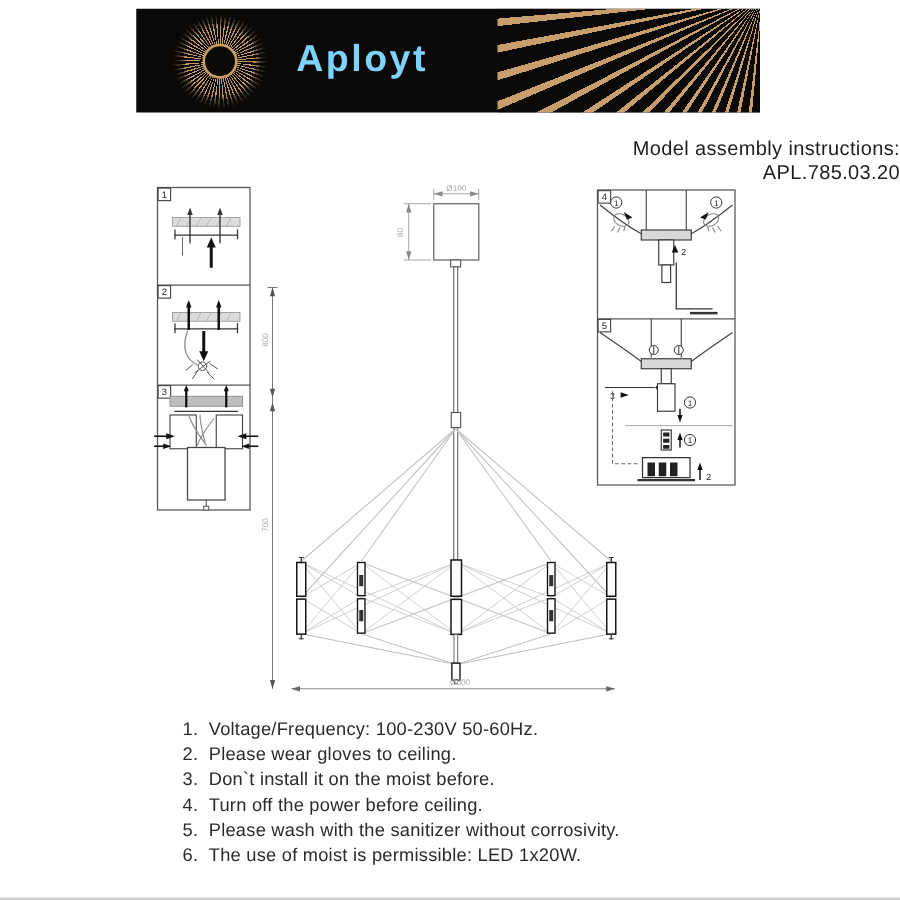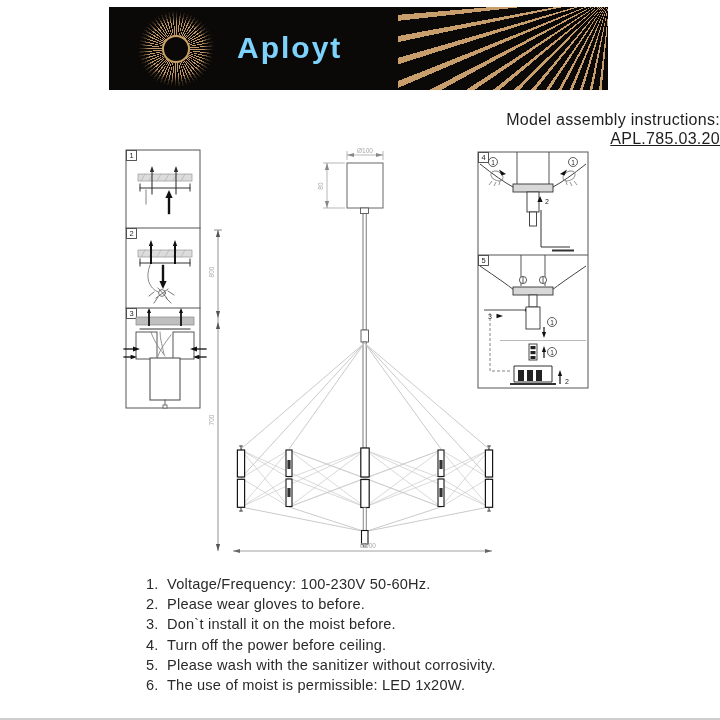--- a/index.html
+++ b/index.html
@@ -13,21 +13,21 @@
          mask:radial-gradient(circle,transparent 0 13px,#000 14px 27px,rgba(0,0,0,.35) 32px,transparent 38px);}
   .burst-core{position:absolute;left:53px;top:28px;width:28px;height:28px;border-radius:50%;
          background:#0b0907;border:2px solid #caa165;box-sizing:border-box;}
   .brand{position:absolute;left:128px;top:24px;color:#7dd3fc;font-size:30px;font-weight:700;
          letter-spacing:2px;}
   .rays{position:absolute;right:0;top:0;width:210px;height:83px;
         background:repeating-conic-gradient(from 118deg at 101% -12%, #c79e6c 0deg 1.6deg,#0b0907 1.6deg 5.6deg);}
   
   .titleblock{position:absolute;left:0;top:96px;width:720px;text-align:right;color:#1e1e1e;margin-top:14px;}
   .titleblock .t1{font-size:16px;font-weight:500;letter-spacing:.3px;line-height:19px;}
-  .titleblock .t2{font-size:16px;font-weight:500;letter-spacing:.3px;line-height:19px;text-decoration:underline;}
+  .titleblock .t2{font-size:16px;font-weight:500;letter-spacing:.3px;line-height:19px;}
   
   .draw{position:absolute;left:0;top:0;width:720px;height:720px;}
   
   .instructions{position:absolute;left:146px;top:574px;width:470px;color:#2a2a2a;}
   .instructions .row{display:flex;line-height:20.2px;font-size:14.6px;letter-spacing:.2px;}
   .instructions .num{width:21px;flex:none;}
   .instructions .txt{flex:1;}
   .bottom-strip{position:absolute;left:0;bottom:0;width:720px;height:2px;background:#cfcfcf;}
 </style>
 </head>
@@ -375,21 +375,21 @@
     </g>
   </svg>
 
   <div class="instructions">
     <div class="row">
       <span class="num">1.</span>
       <span class="txt">Voltage/Frequency: 100-230V 50-60Hz.</span>
     </div>
     <div class="row">
       <span class="num">2.</span>
-      <span class="txt">Please wear gloves to before.</span>
+      <span class="txt">Please wear gloves to ceiling.</span>
     </div>
     <div class="row">
       <span class="num">3.</span>
       <span class="txt">Don`t install it on the moist before.</span>
     </div>
     <div class="row">
       <span class="num">4.</span>
       <span class="txt">Turn off the power before ceiling.</span>
     </div>
     <div class="row">

